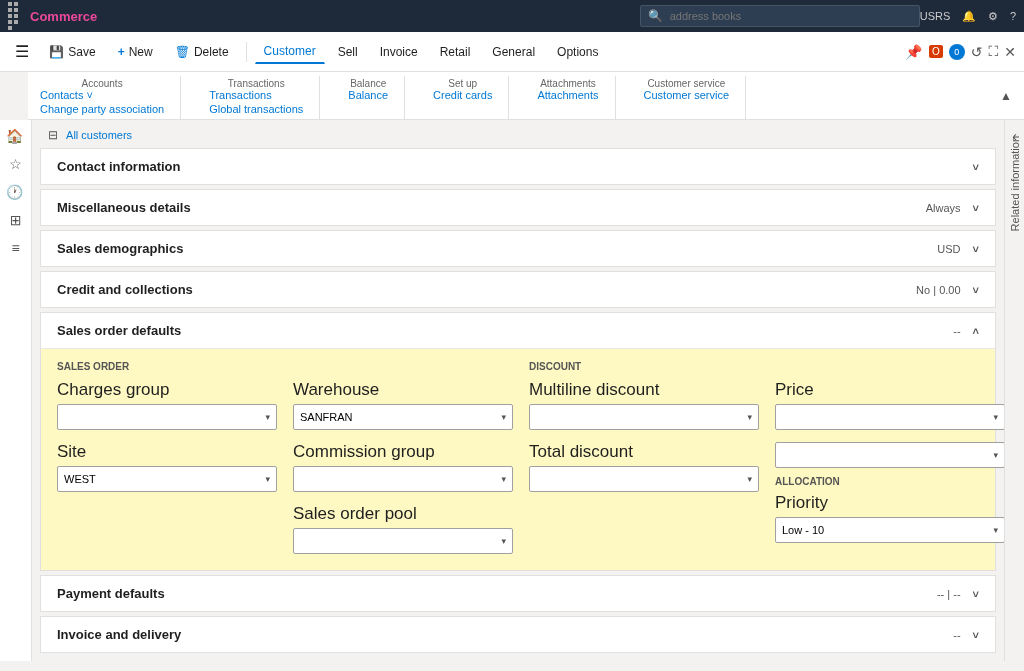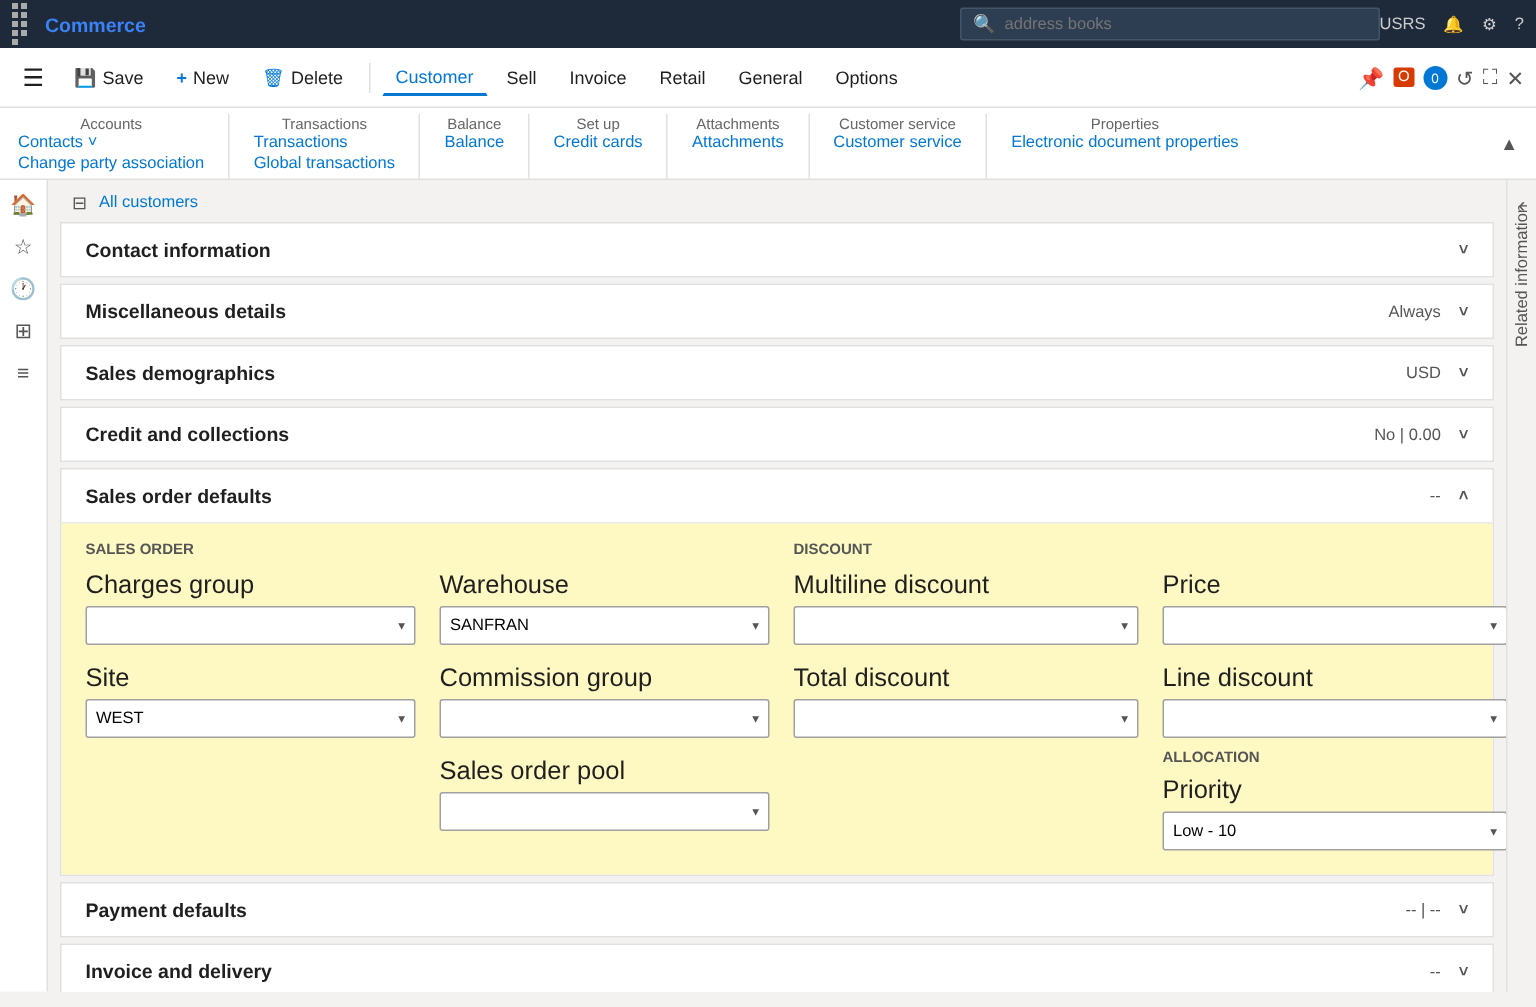--- a/index.html
+++ b/index.html
@@ -9,21 +9,21 @@
     .title-bar {
       background: #1e2a3a;
       height: 32px;
       display: flex;
       align-items: center;
       padding: 0 8px;
       color: white;
     }
     .title-bar .app-grid-icon { margin-right: 8px; display: flex; gap: 2px; flex-wrap: wrap; width: 14px; }
     .title-bar .app-grid-icon span { width: 4px; height: 4px; background: #aaa; display: block; }
-    .title-bar .app-name { font-size: 13px; font-weight: 600; color: #3b82f6; flex: 1; }
+    .title-bar .app-name { font-size: 13px; font-weight: 600; color: #ec4899; flex: 1; }
     .title-bar .search-bar {
       background: #2d3e52;
       border: 1px solid #445566;
       border-radius: 2px;
       height: 22px;
       width: 280px;
       display: flex;
       align-items: center;
       padding: 0 8px;
       color: #aaa;
@@ -66,21 +66,22 @@
     .cmd-separator { width: 1px; height: 20px; background: #e0e0e0; margin: 0 4px; }
     .cmd-bar-right { margin-left: auto; display: flex; align-items: center; gap: 6px; }
     .cmd-bar-right span { font-size: 14px; color: #555; cursor: pointer; }
 
     
     .ribbon {
       background: #fff;
       border-bottom: 1px solid #e0e0e0;
       padding: 4px 12px 0;
       display: flex;
-      gap: 0;
+      gap: 12px;
+      margin-left: 28px;
     }
     .ribbon-group {
       border-right: 1px solid #e0e0e0;
       padding: 0 16px 4px;
       min-width: fit-content;
     }
     .ribbon-group:first-child { padding-left: 0; }
     .ribbon-group-title { font-size: 10px; color: #666; text-align: center; margin-top: 2px; }
     .ribbon-items { display: flex; gap: 8px; align-items: flex-start; }
     .ribbon-item { display: flex; flex-direction: column; align-items: flex-start; gap: 1px; cursor: pointer; }
@@ -311,28 +312,20 @@
     </div>
   </div>
   <div class="ribbon-group">
     <div class="ribbon-group-title">Customer service</div>
     <div class="ribbon-items">
       <div class="ribbon-item">
           <a>Customer service</a>
         </div>
     </div>
   </div>
-  <div class="ribbon-group" style="border-right:none;">
-    <div class="ribbon-group-title">Properties</div>
-    <div class="ribbon-items">
-      <div class="ribbon-item">
-          <a>Electronic document properties</a>
-        </div>
-    </div>
-  </div>
   <div style="margin-left:auto;display:flex;align-items:center;padding-bottom:4px;">
     <span style="font-size:12px;color:#555;cursor:pointer;">▲</span>
   </div>
 </div>
 
 <div class="main-layout">
 
   <div class="left-sidebar">
     <span style="font-size:14px;color:#555;">🏠</span>
     <span style="font-size:14px;color:#555;">☆</span>
@@ -460,21 +453,20 @@
           <div>
             <div style="font-size:10px;color:#555;font-weight:700;text-transform:uppercase;margin-bottom:8px;visibility:hidden;">x</div>
             <div class="field-group">
               <span class="field-label-normal">Price</span>
               <div class="field-select">
                 <span></span>
                 <span class="arrow">▾</span>
               </div>
             </div>
             <div class="field-group" style="margin-top:12px;">
-              <span class="field-label-normal">Line discount</span>
               <div class="field-select">
                 <span></span>
                 <span class="arrow">▾</span>
               </div>
             </div>
             <div class="alloc-section">
               <div class="alloc-label">ALLOCATION</div>
               <div class="field-group">
                 <span class="field-label-normal">Priority</span>
                 <div class="field-select">

